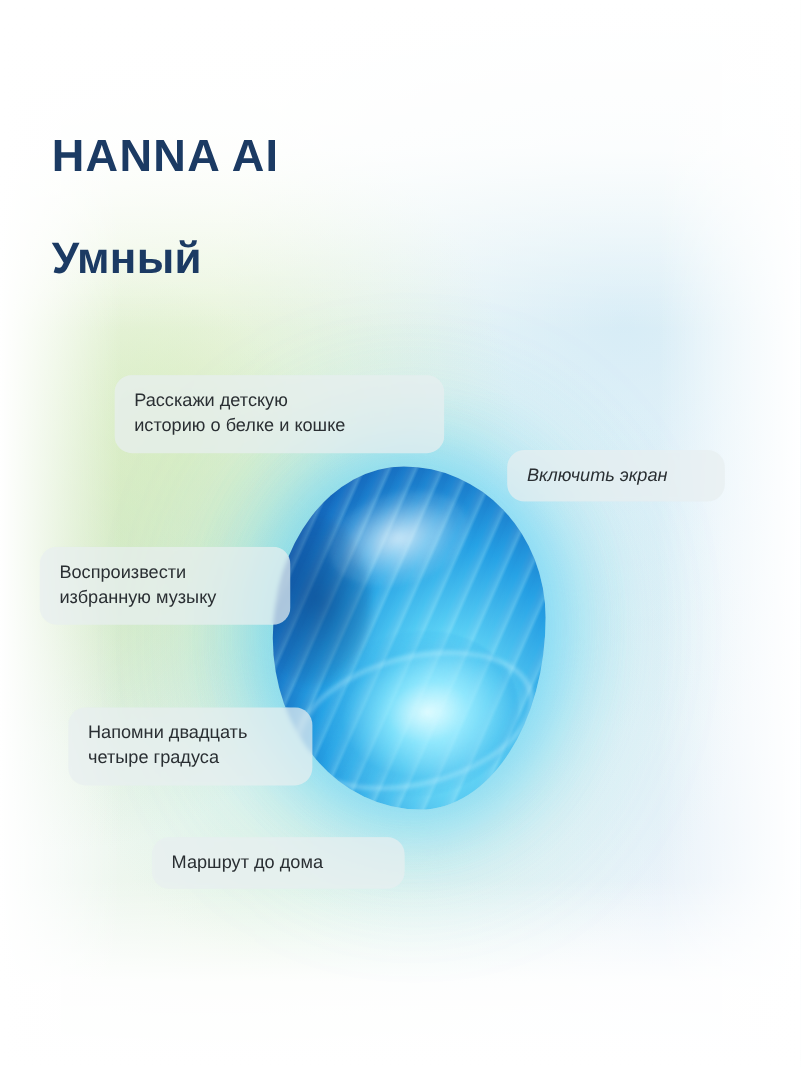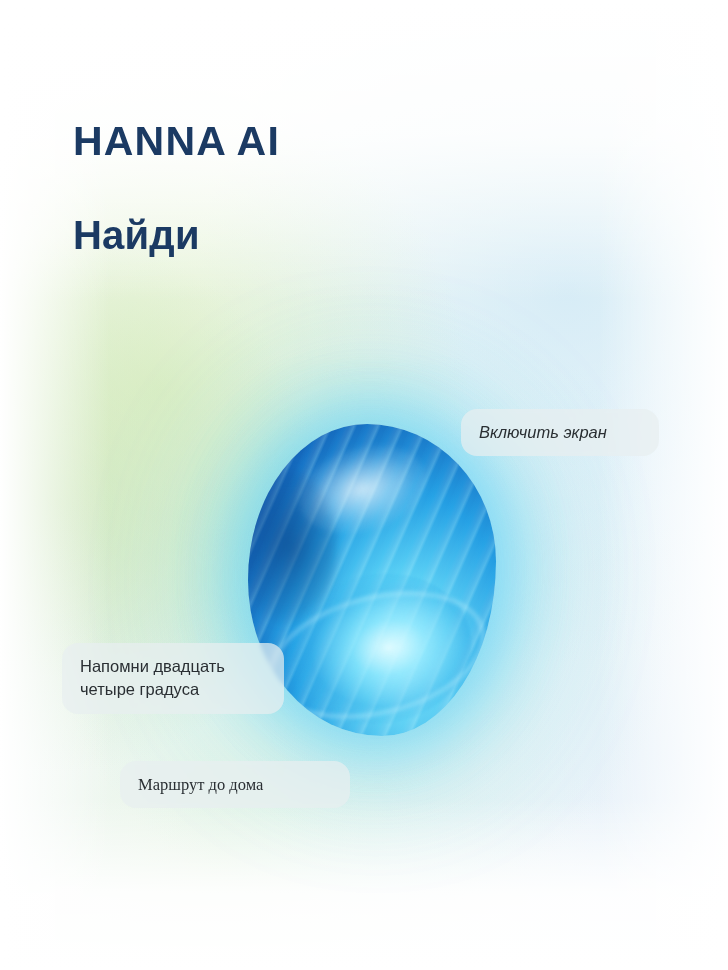--- a/index.html
+++ b/index.html
@@ -64,21 +64,20 @@
   .headline {
     position: absolute;
     left: 47px;
     top: 72px;
     color: #1b3a63;
     font-size: 40px;
     line-height: 1.16;
     font-weight: 700;
     letter-spacing: 0.2px;
     white-space: pre-line;
-    margin-left: 26px;
   }
   .brand-line {
     font-size: 41px;
     letter-spacing: 1.2px;
   }
   .sub-line {
     font-size: 40px;
   }
 
   
@@ -184,48 +183,52 @@
     box-sizing: border-box;
     white-space: pre-line;
     backdrop-filter: blur(2px);
   }
 
   .chip-story      { left: 104px; top: 341px;  width: 300px; }
   .chip-screen     { left: 461px; top: 409px;  width: 198px; font-style: italic; }
   .chip-music      { left: 36px;  top: 497px;  width: 228px; }
   .chip-remind     { left: 486px; top: 555px;  width: 206px; }
   .chip-climate    { left: 62px;  top: 643px;  width: 222px; }
-  .chip-route      { left: 120px; top: 761px;  width: 230px; font-family: Liberation Serif, serif; }
+  .chip-route      { left: 138px; top: 761px;  width: 230px; }
   .chip-places     { left: 428px; top: 737px;  width: 226px; }
 </style>
 </head>
 <body>
 
 <div class="poster">
 
   <div class="bg-base"></div>
   <div class="bg-top-white"></div>
   <div class="bg-bottom-white"></div>
   <div class="bg-left-white"></div>
   <div class="bg-right-white"></div>
 
   <div class="headline">
     <div class="brand-line">HANNA AI</div>
-    <div class="sub-line">Найди</div>
+    <div class="sub-line">Умный</div>
   </div>
 
   <div class="orb-wrap">
     <div class="orb-glow"></div>
     <div class="orb">
       <div class="orb-bands"></div>
       <div class="orb-dark"></div>
       <div class="orb-swirl"></div>
       <div class="orb-swirl2"></div>
       <div class="orb-hi"></div>
     </div>
   </div>
 
+  <div class="chip chip-story">Расскажи детскую
+историю о белке и кошке</div>
   <div class="chip chip-screen">Включить экран</div>
+  <div class="chip chip-music">Воспроизвести
+избранную музыку</div>
   <div class="chip chip-climate">Напомни двадцать
 четыре градуса</div>
   <div class="chip chip-route">Маршрут до дома</div>
 
 </div>
 
 </body></html>

